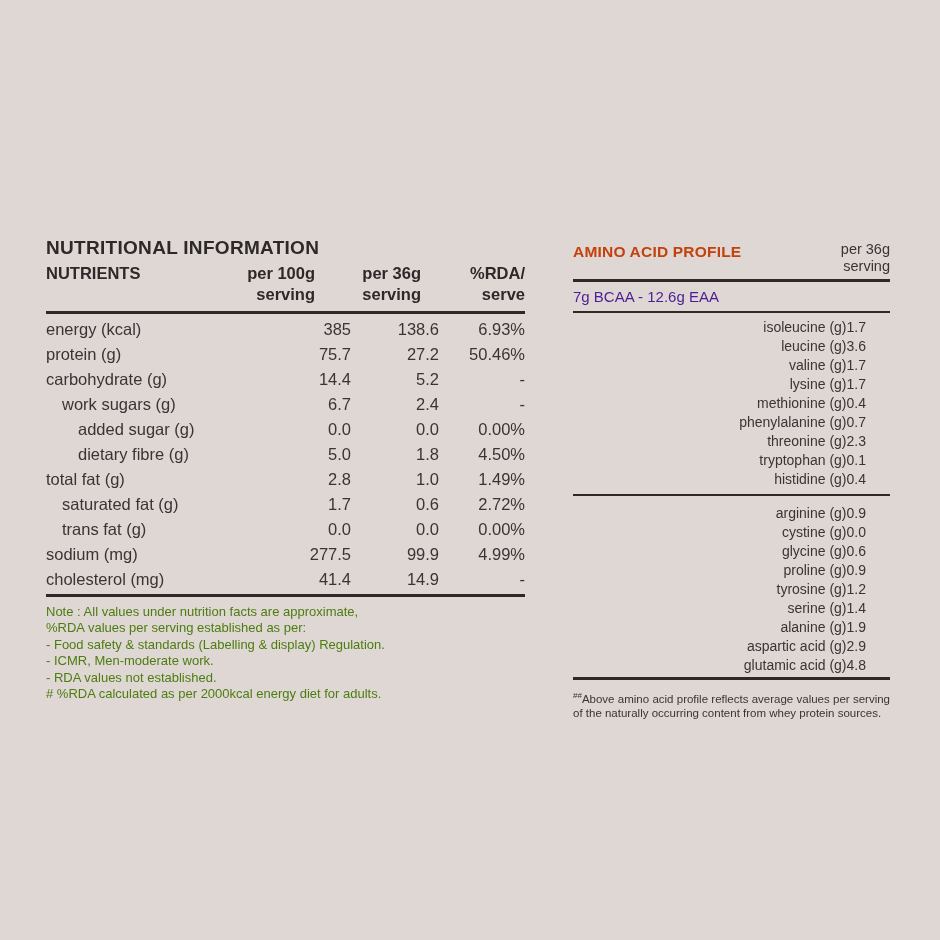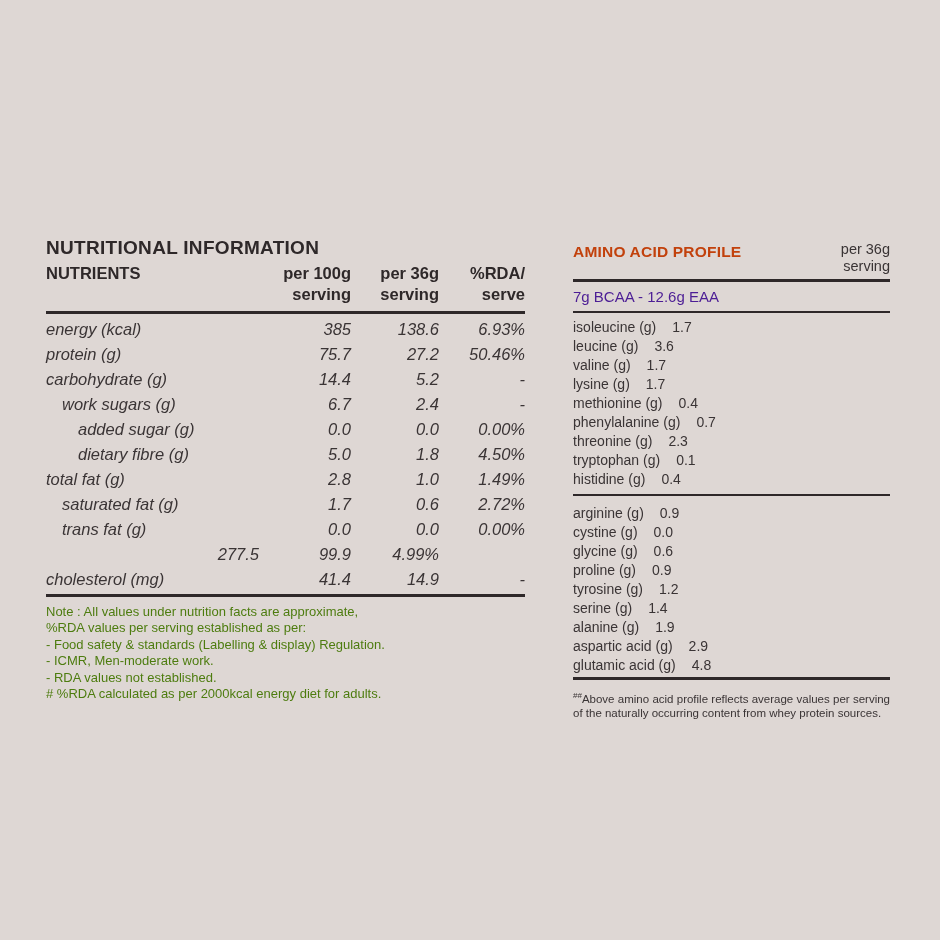--- a/index.html
+++ b/index.html
@@ -27,35 +27,35 @@
     color: #2e2829;
   }
   .nutri-head {
     display: grid;
     grid-template-columns: 1fr 92px 88px 86px;
     margin-top: 4px;
     font-size: 16.5px;
     font-weight: bold;
     line-height: 21px;
     color: #2e2829;
+    gap: 18px;
   }
   .nutri-head .col-num { text-align: right; white-space: pre-line; }
   .rule { background: #2e2829; width: 100%; }
   .rule.h3 { height: 3px; }
   .rule.h2 { height: 2px; }
   .nutri .rule.top { margin-top: 6px; }
   .nutri-rows { padding: 3px 0 2px; }
   .nutri-row {
     display: grid;
     grid-template-columns: 1fr 92px 88px 86px;
     height: 25px;
     align-items: center;
     font-size: 16.5px;
     color: #3a3435;
-    font-style: italic;
   }
   .nutri-row .num { text-align: right; }
   .notes { margin-top: 7px; font-size: 13px; line-height: 16.4px; color: #4d7c0f; }
 
   
   .amino {
     position: absolute;
     left: 573px; top: 241px;
     width: 317px;
   }
@@ -72,26 +72,25 @@
     line-height: 16.5px;
     text-align: right;
     white-space: pre-line;
     color: #3a3435;
   }
   .amino .rule.top { margin-top: 5px; }
   .amino-subtitle { font-size: 15px; padding: 6px 0 6px; color: #4c1d95; }
   .amino-rows { padding: 4px 0 3px; }
   .amino-row {
     display: flex;
-    justify-content: flex-start;
+    justify-content: flex-end;
     height: 19px;
     align-items: center;
     font-size: 14px;
     color: #3a3435;
-    gap: 16px;
   }
   .amino-row .num { padding-right: 24px; }
   .amino .divider { margin: 3px 0 3px; }
   .amino-footnote {
     margin-top: 9px;
     font-size: 11.5px;
     line-height: 13.8px;
     text-align: justify;
     color: #3a3435;
   }
@@ -176,20 +175,21 @@
         </div>
 
         <div class="nutri-row">
           <div style="padding-left: 16px;">trans fat (g)</div>
           <div class="num">0.0</div>
           <div class="num">0.0</div>
           <div class="num">0.00%</div>
         </div>
 
         <div class="nutri-row">
+          <div style="padding-left: 0px;">sodium (mg)</div>
           <div class="num">277.5</div>
           <div class="num">99.9</div>
           <div class="num">4.99%</div>
         </div>
 
         <div class="nutri-row">
           <div style="padding-left: 0px;">cholesterol (mg)</div>
           <div class="num">41.4</div>
           <div class="num">14.9</div>
           <div class="num">-</div>

